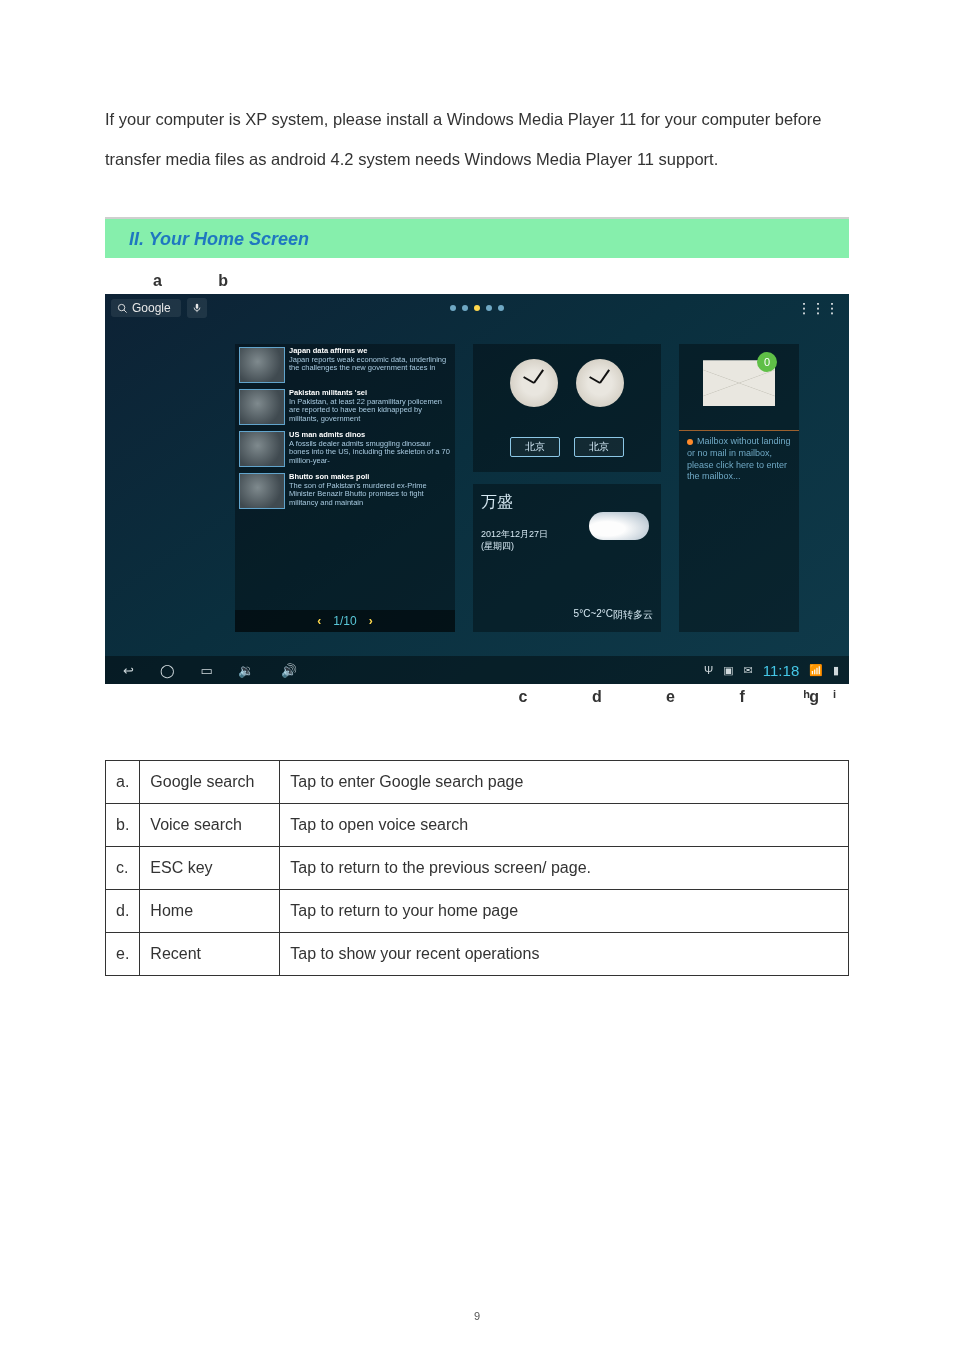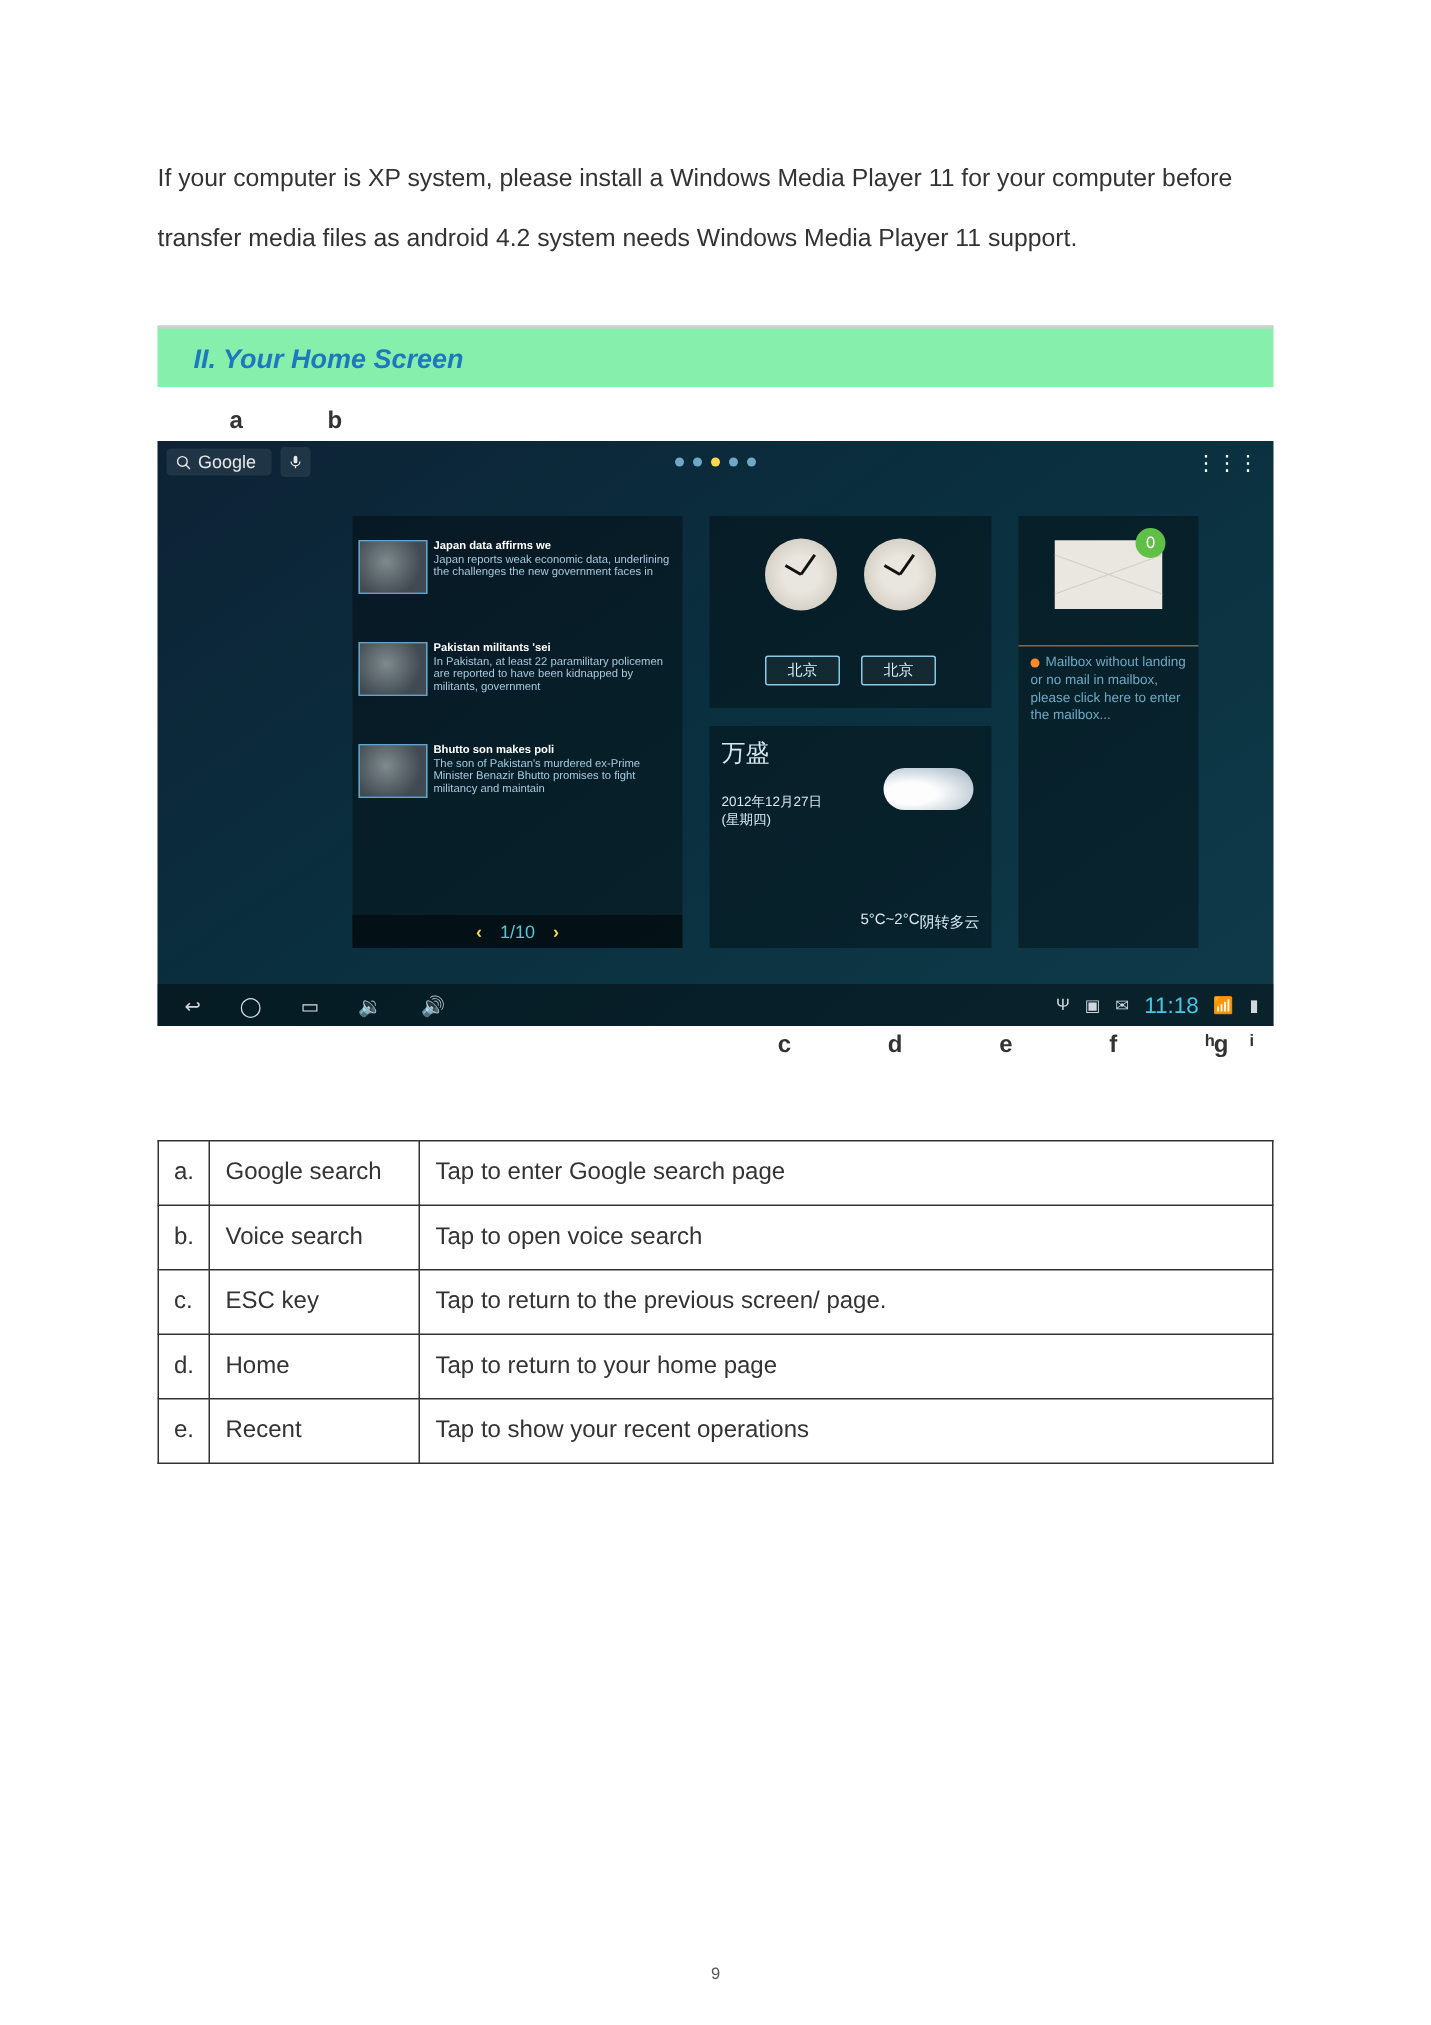--- a/index.html
+++ b/index.html
@@ -54,21 +54,21 @@
   .apps-btn { position: absolute; right: 10px; top: 6px; color: #fff; font-size: 14px; }
 
   .widgets {
     position: absolute; top: 50px; left: 130px; right: 50px; bottom: 52px;
     display: flex; gap: 18px;
   }
   .news-widget {
     width: 220px; background: rgba(0,0,0,0.35);
     display: flex; flex-direction: column;
   }
-  .news-item { display: flex; gap: 4px; padding: 16px 4px; }
+  .news-item { display: flex; gap: 4px; padding: 3px 4px; }
   .news-thumb { width: 46px; height: 36px; background: #3b4e5a; border: 1px solid #61a4cc; flex-shrink: 0; position:relative; overflow:hidden;}
   .news-thumb::after{content:"";position:absolute;inset:0;background:radial-gradient(circle at 40% 40%,#7f8a8e 0%,#404a50 70%);}
   .news-text { font-size: 7.5px; color: #a7c9df; line-height: 1.15; }
   .news-text .hl { color: #ffffff; font-weight: 600; }
   .news-pager { margin-top: auto; height: 22px; background: rgba(0,0,0,0.45); display: flex; align-items: center; justify-content: center; gap: 12px; color: #59c7d8; font-size: 12px; }
   .news-pager .chev { color: #ffd84d; font-weight: 700; }
 
   .middle-col { width: 188px; display: flex; flex-direction: column; gap: 12px; }
   .clocks-widget { height: 128px; background: rgba(0,0,0,0.35); display:flex;flex-direction:column;align-items:center;justify-content:space-around;}
   .clock-row{display:flex;gap:18px;}
@@ -161,20 +161,24 @@
   <div class="widgets">
 
     <div class="news-widget">
       <div class="news-item">
         <div class="news-thumb"></div>
         <div class="news-text"><span class="hl">Japan data affirms we</span><br><span>Japan reports weak economic data, underlining the challenges the new government faces in</span></div>
       </div>
       <div class="news-item">
         <div class="news-thumb"></div>
         <div class="news-text"><span class="hl">Pakistan militants 'sei</span><br><span>In Pakistan, at least 22 paramilitary policemen are reported to have been kidnapped by militants, government</span></div>
+      </div>
+      <div class="news-item">
+        <div class="news-thumb"></div>
+        <div class="news-text"><span class="hl">US man admits dinos</span><br><span>A fossils dealer admits smuggling dinosaur bones into the US, including the skeleton of a 70 million-year-</span></div>
       </div>
       <div class="news-item">
         <div class="news-thumb"></div>
         <div class="news-text"><span class="hl">Bhutto son makes poli</span><br><span>The son of Pakistan's murdered ex-Prime Minister Benazir Bhutto promises to fight militancy and maintain</span></div>
       </div>
       <div class="news-pager">
         <span class="chev">‹</span>
         <span>1/10</span>
         <span class="chev">›</span>
       </div>

